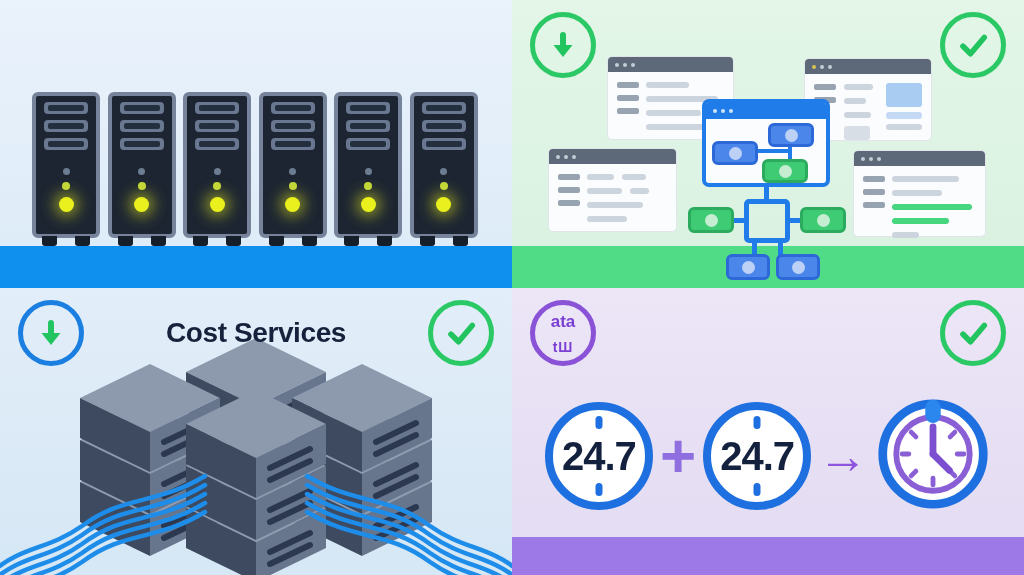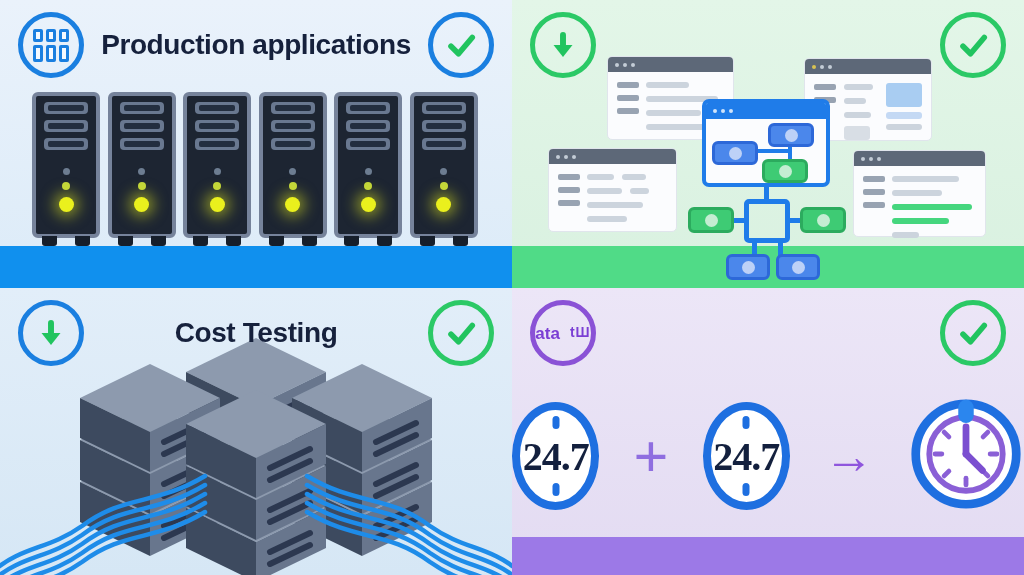--- a/index.html
+++ b/index.html
@@ -22,21 +22,21 @@
     display:flex;align-items:center;justify-content:center;flex:0 0 auto;background:transparent;}
   .ring.green{border-color:#2bc966;}
   .ring.purple{border-color:#8a52d6;}
 
   
   .appgrid{display:grid;grid-template-columns:repeat(3,10px);gap:3px;}
   .appgrid .cell{border:3px solid #1a7fe0;background:#f4f9ff;border-radius:2px;height:7px;}
   .appgrid .cell.tall{height:11px;}
 
   
-  .ata-icon{display:flex;flex-direction:row;line-height:1;color:#7b3fd4;font-weight:700;gap:10px;}
+  .ata-icon{display:flex;flex-direction:column;align-items:center;line-height:1;color:#7b3fd4;font-weight:700;gap:10px;}
   .ata-top{font-size:17px;}
   .ata-bottom{font-size:14px;letter-spacing:1px;}
 
   
   .server-row{position:absolute;left:32px;right:34px;top:92px;height:158px;
     display:flex;justify-content:space-between;z-index:5;}
   .tower{position:relative;width:68px;height:146px;background:#1d2532;
     border:4px solid #76839b;border-radius:6px;box-sizing:border-box;}
   .slat{height:12px;margin:6px 8px 0;background:#697890;border-radius:4px;padding:3px 4px;box-sizing:border-box;}
   .slat i{display:block;height:100%;background:#232e3f;border-radius:2px;}
@@ -78,56 +78,38 @@
   .fnode.ngreen{background:#3ecb74;border:3px solid #2cab5e;}
   .fnode.ngreen::after{background:#c4edd2;}
   .conn{position:absolute;background:#1f7ce9;z-index:4;}
   .fsquare{position:absolute;border:5px solid #1f7ce9;border-radius:5px;background:transparent;box-sizing:border-box;z-index:5;}
 
   
   .iso-wrap{position:absolute;left:0;top:40px;width:512px;height:247px;z-index:2;}
 
   
   .svc-row{position:absolute;left:0;right:0;top:108px;display:flex;align-items:center;
-    justify-content:center;gap:34px;z-index:5;font-family:Liberation Serif, serif;}
+    justify-content:center;gap:7px;z-index:5;}
   .clock{width:108px;height:108px;border-radius:50%;border:8px solid #1e6fe0;background:#fff;
     box-sizing:border-box;display:flex;align-items:center;justify-content:center;position:relative;}
   .clock::before,.clock::after{content:'';position:absolute;left:50%;transform:translateX(-50%);
     width:7px;height:13px;border-radius:4px;background:#1e6fe0;}
   .clock::before{top:6px;}
   .clock::after{bottom:6px;}
   .clock-value{font-size:40px;font-weight:700;color:#13203e;letter-spacing:-1px;}
   .op{font-weight:700;color:#8f6ee0;line-height:1;}
   .op.plus{font-size:62px;}
   .op.arrow{font-size:50px;color:#8f56dd;}
 </style>
 </head>
 <body>
 
 <div class="canvas">
 
   <div class="quad q-production">
-    <div class="quad-header">
-      <div class="ring">
-        <div class="appgrid">
-          <div class="cell"></div>
-            <div class="cell"></div>
-            <div class="cell"></div>
-          <div class="cell tall"></div>
-            <div class="cell tall"></div>
-            <div class="cell tall"></div>
-        </div>
-      </div>
-      <div class="quad-title">Production applications</div>
-      <div class="ring">
-        <svg width="40" height="40" viewBox="0 0 64 64">
-          <path d="M16 34 L28 46 L50 20" stroke="#21c45f" stroke-width="9" fill="none" stroke-linecap="round" stroke-linejoin="round"></path>
-        </svg>
-      </div>
-    </div>
 
     <div class="bar blue"></div>
 
     <div class="server-row">
       <div class="tower">
         <div class="slat">
             <i></i>
           </div>
           <div class="slat">
             <i></i>
@@ -388,21 +370,21 @@
   </div>
 
   <div class="quad q-cost">
     <div class="quad-header">
       <div class="ring">
         <svg width="38" height="38" viewBox="0 0 64 64">
           <rect x="27" y="10" width="10" height="26" rx="5" fill="#21c45f"></rect>
           <path d="M16 32 H48 L32 52 Z" fill="#21c45f"></path>
         </svg>
       </div>
-      <div class="quad-title">Cost Testing</div>
+      <div class="quad-title">Cost Services</div>
       <div class="ring green">
         <svg width="40" height="40" viewBox="0 0 64 64">
           <path d="M16 34 L28 46 L50 20" stroke="#21c45f" stroke-width="9" fill="none" stroke-linecap="round" stroke-linejoin="round"></path>
         </svg>
       </div>
     </div>
 
     <div class="iso-wrap">
       <svg width="512" height="247" viewBox="0 0 512 247">
         <defs>

